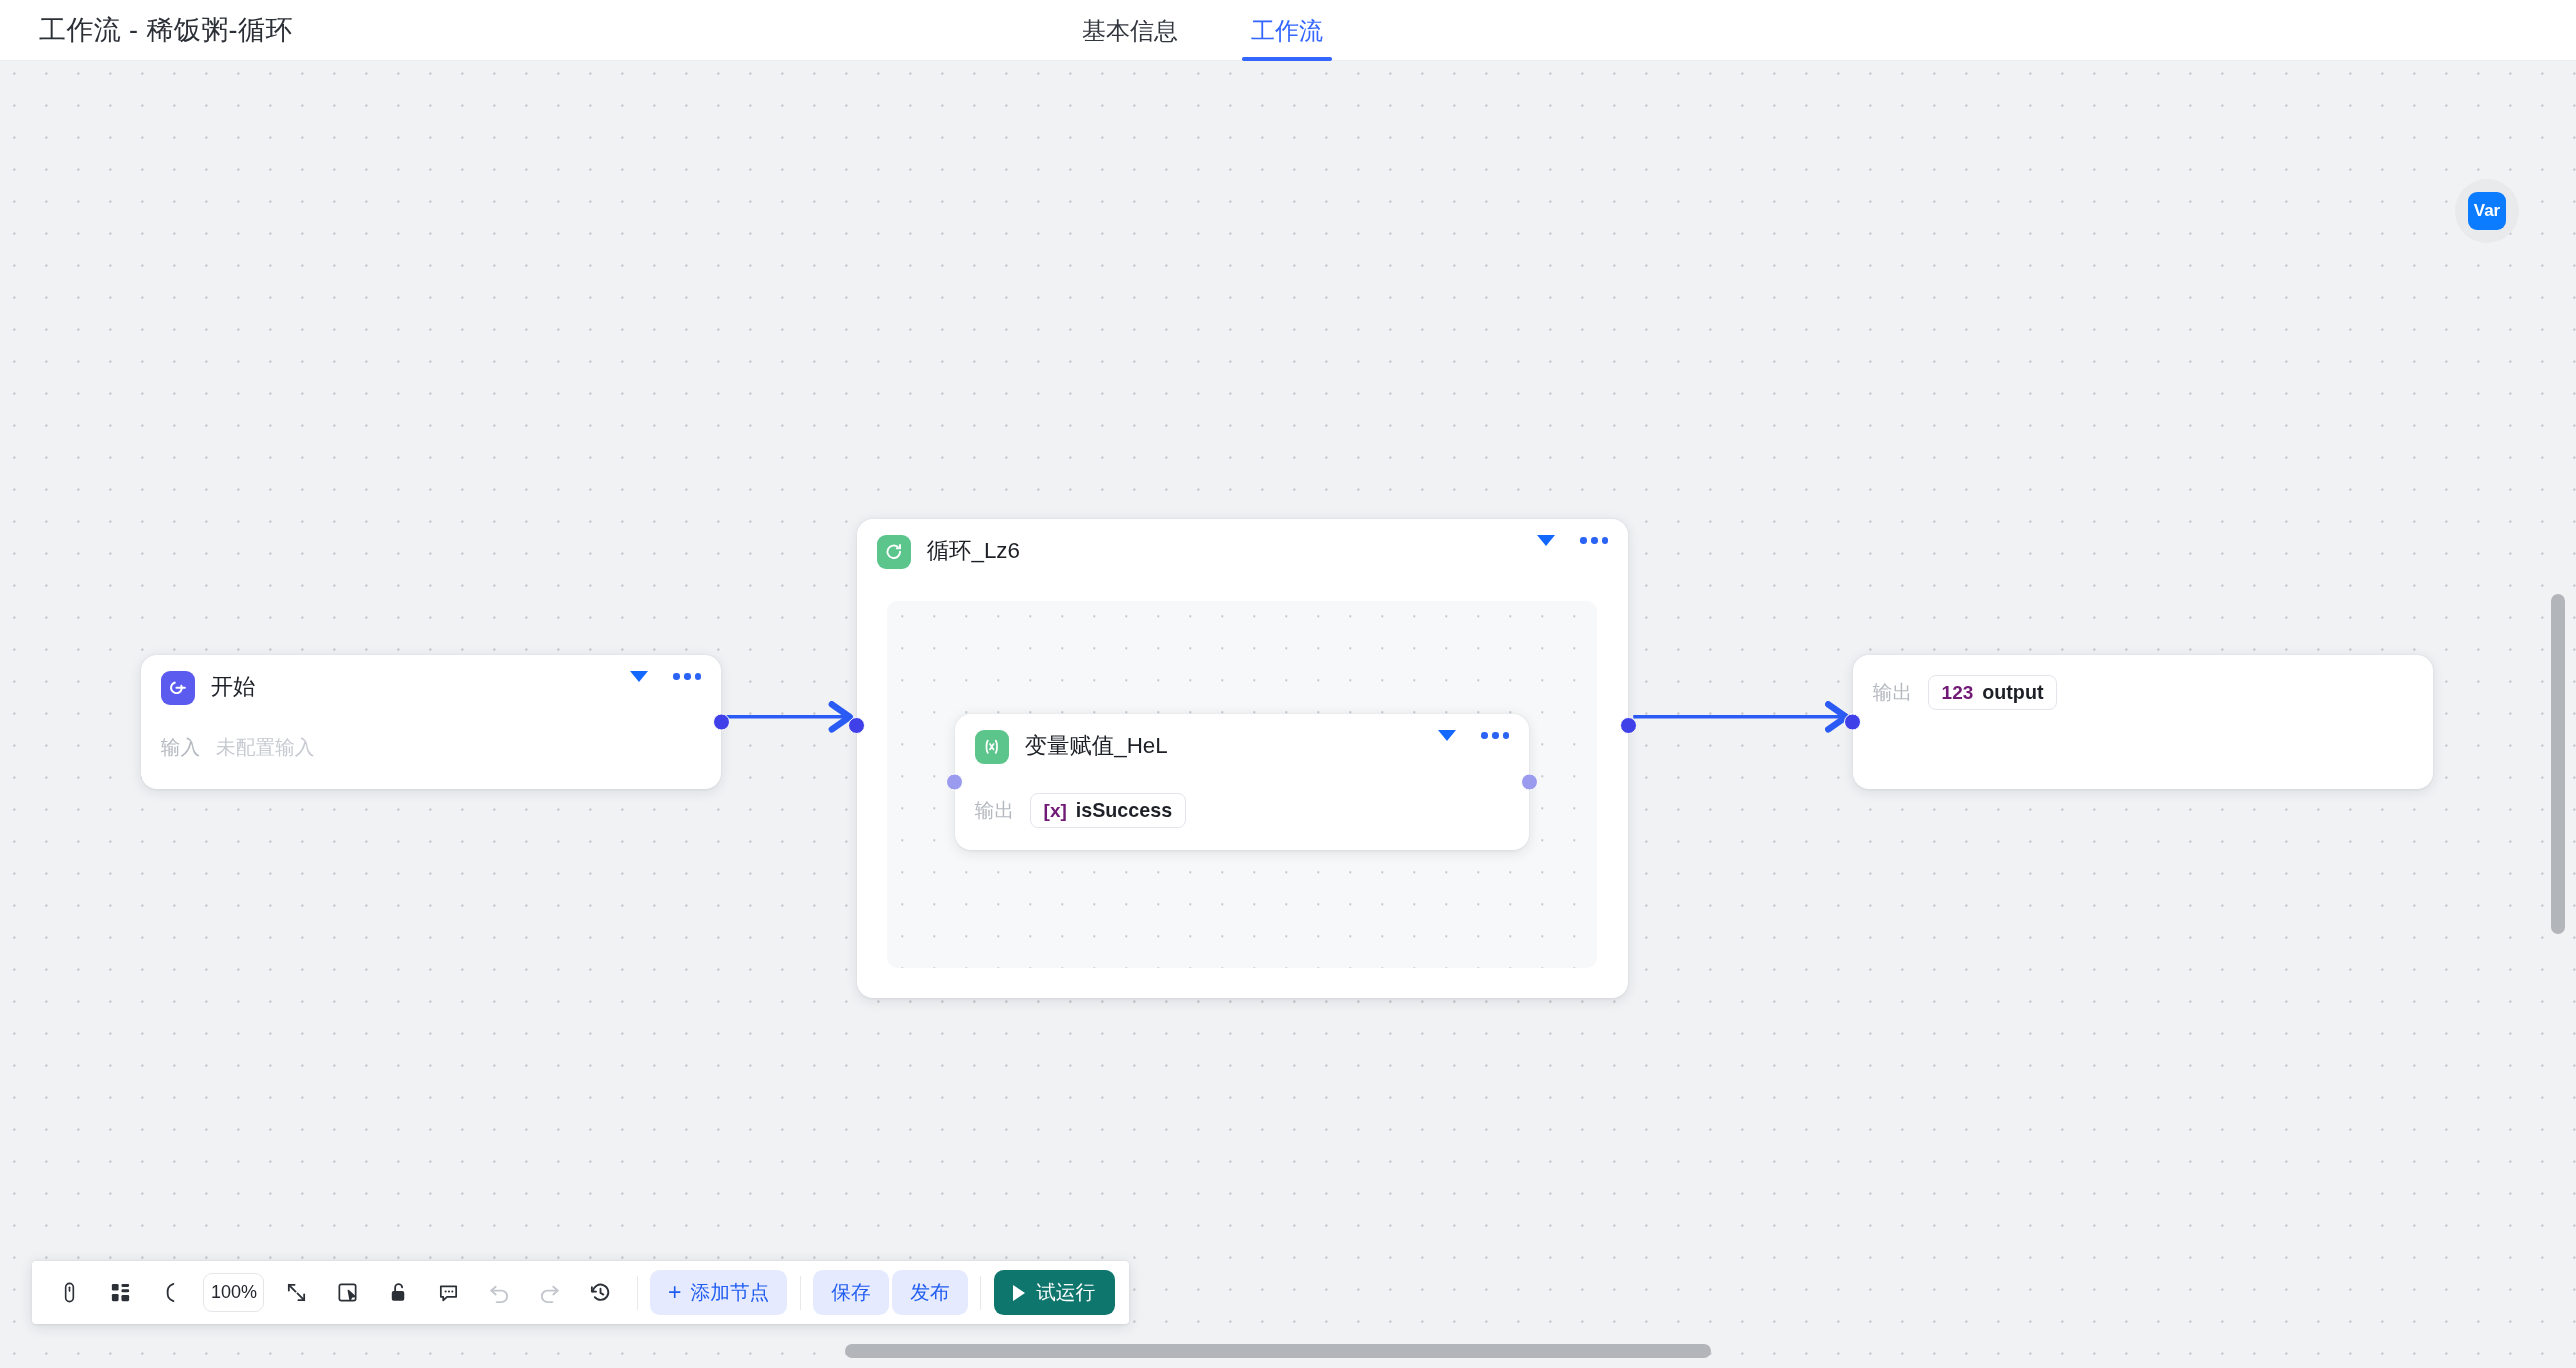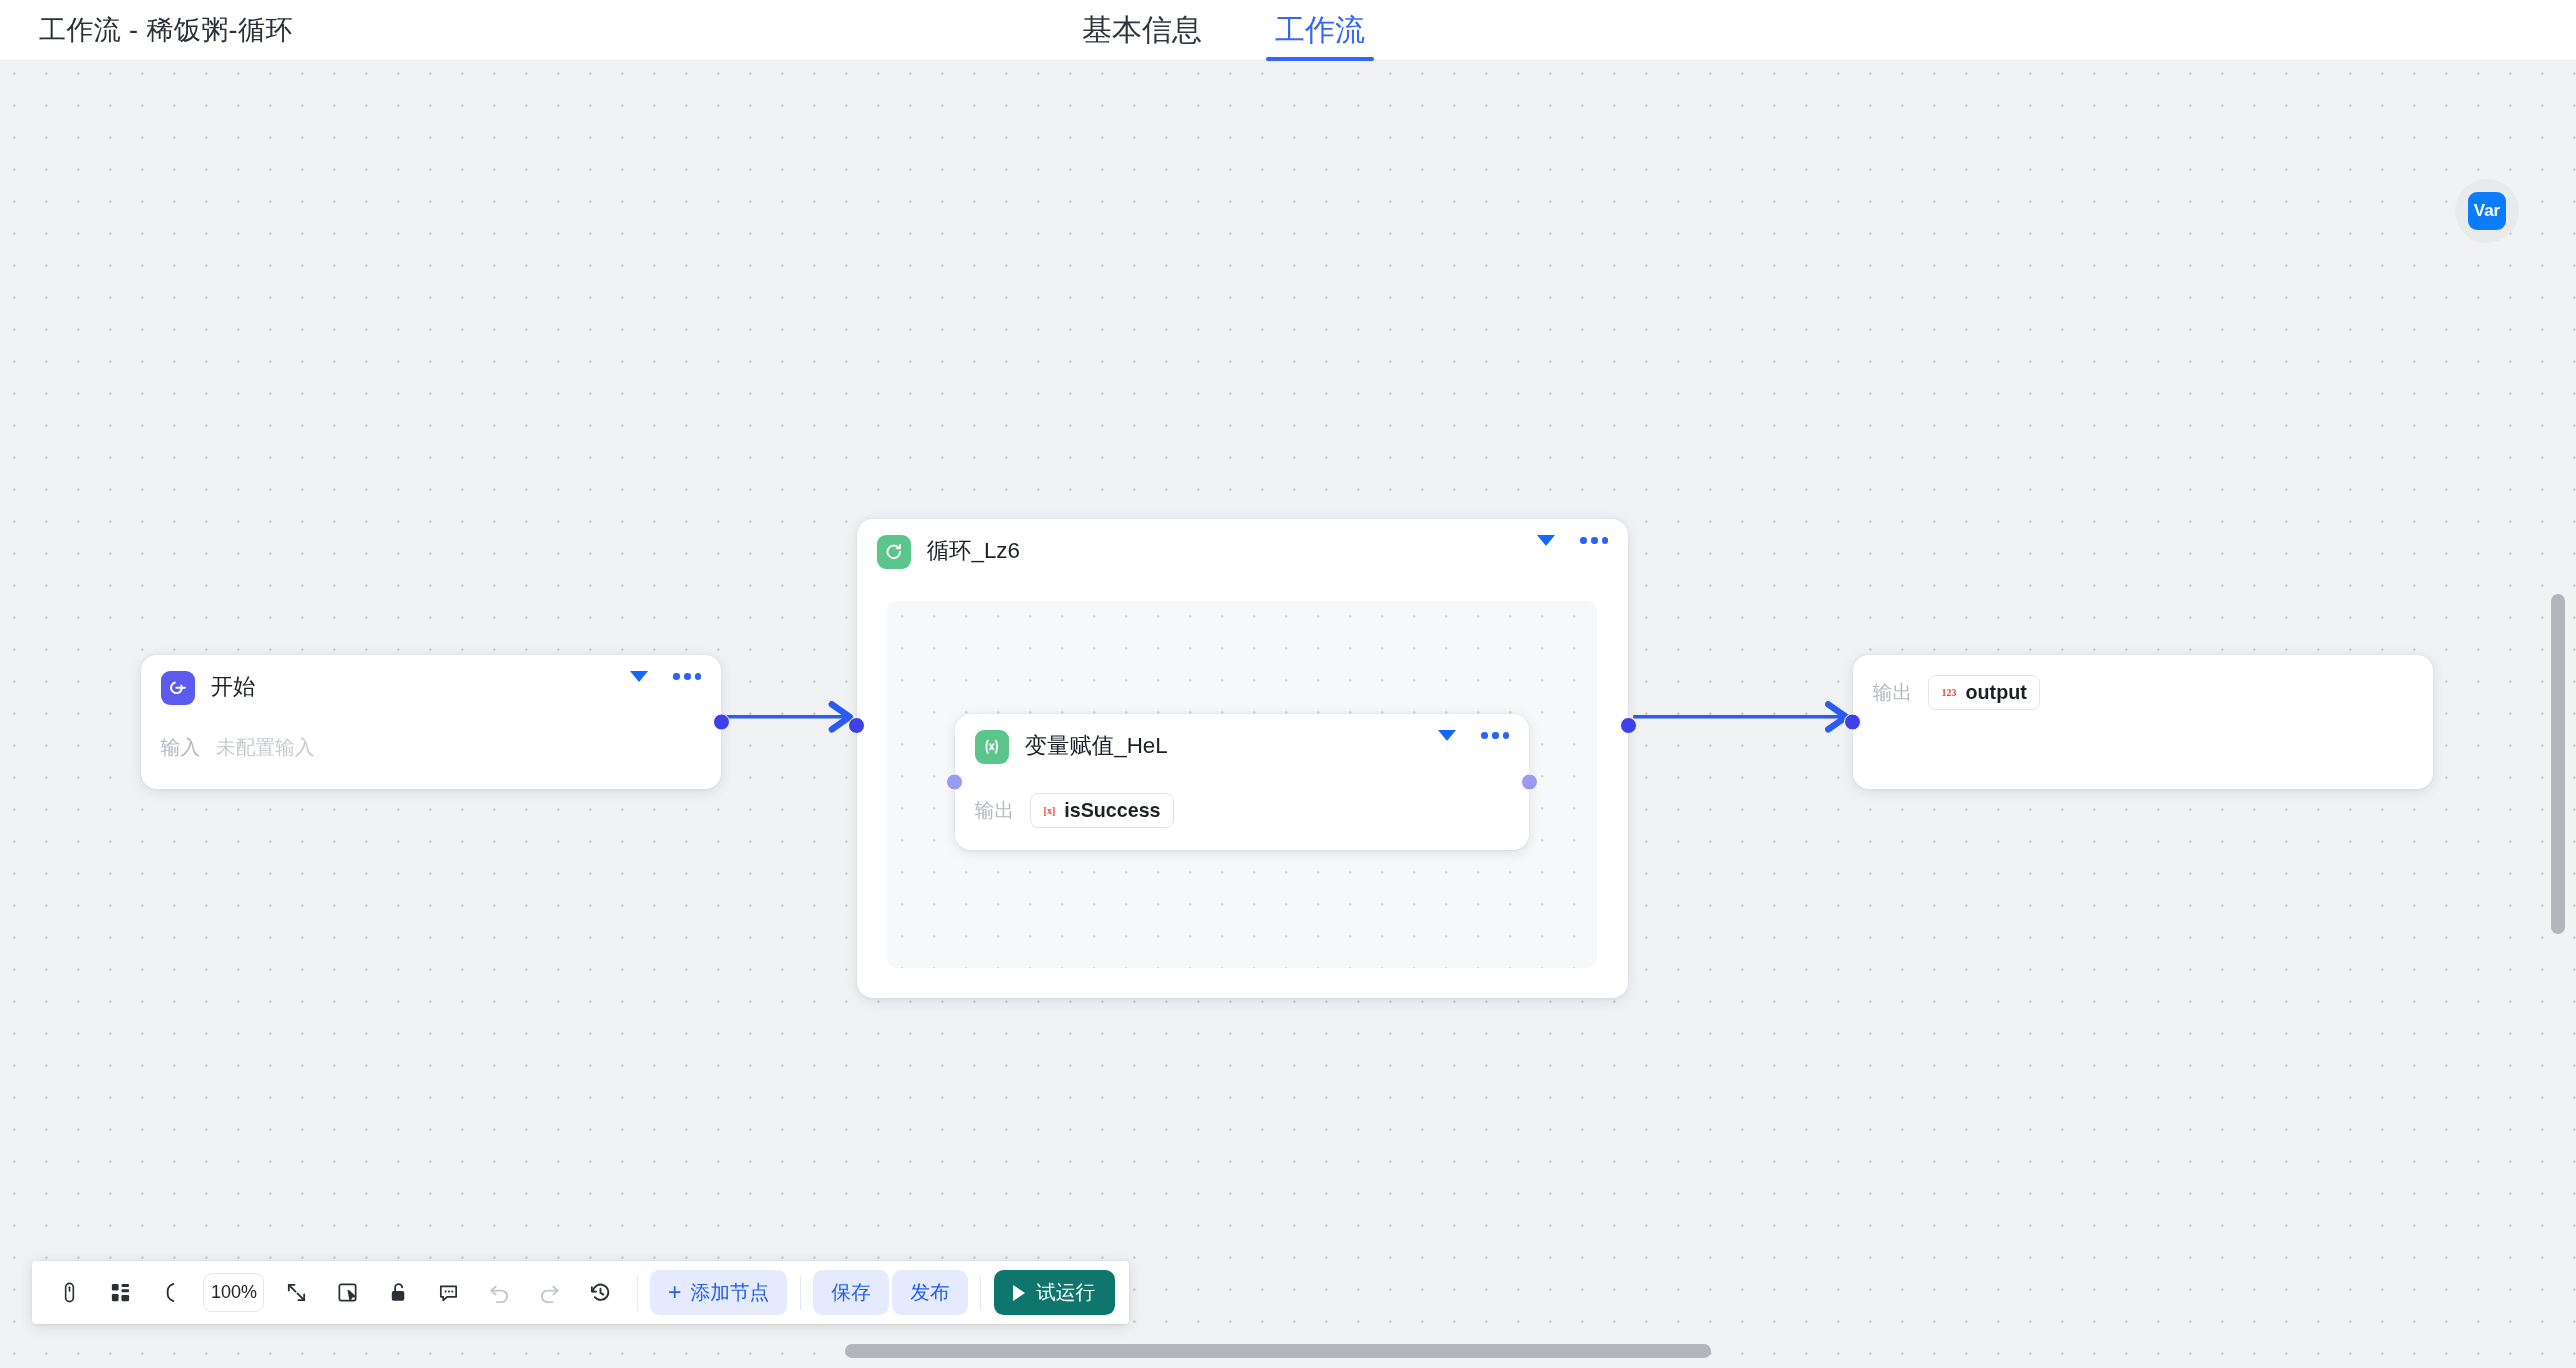--- a/index.html
+++ b/index.html
@@ -24,21 +24,21 @@
     font-size: 27px; color: #2b2f36; letter-spacing: 0.4px;
     white-space: nowrap;
   }
   .tabs {
     position: absolute; left: 1073px; top: 0;
     height: 61px; display: flex; align-items: center; gap: 55px;
   }
   .tab {
     position: relative; height: 61px;
     display: flex; align-items: center;
-    font-size: 30px; color: #31353d;
+    font-size: 24px; color: #31353d;
     padding: 6px 9px; cursor: pointer; white-space: nowrap;
   }
   .tab.active { color: #3366ff; }
   .tab.active::after {
     content: ""; position: absolute; left: 0; right: 0; bottom: 0;
     height: 4.5px; background: #3366ff; border-radius: 1.8px;
   }
 
   
   .canvas {
@@ -118,22 +118,22 @@
   }
   .field-placeholder {
     font-size: 19.7px; color: #c7cbd1; white-space: nowrap;
   }
   .var-pill {
     display: inline-flex; align-items: center; gap: 9px;
     border: 0.9px solid #e2e5ea; border-radius: 8px;
     padding: 5.4px 12.5px; background: #fff;
   }
   .var-pill .vtype {
-    font-size: 10px; color: #ef4444; font-weight: 600;
-    font-family: Liberation Serif, serif;
+    font-size: 19px; color: #701a75; font-weight: 600;
+    font-family: Liberation Sans, sans-serif;
   }
   .var-pill .vname {
     font-size: 19.7px; color: #1d2026; font-weight: 700;
   }
 
   
   .handle {
     position: absolute; width: 17px; height: 17px; border-radius: 50%;
     background: #4040e8; border: 1.8px solid #ffffff;
     cursor: crosshair;

